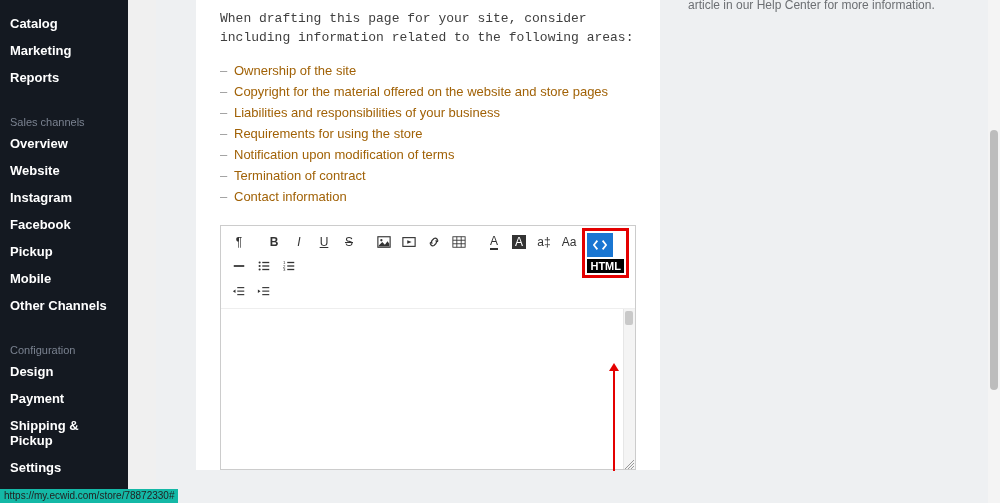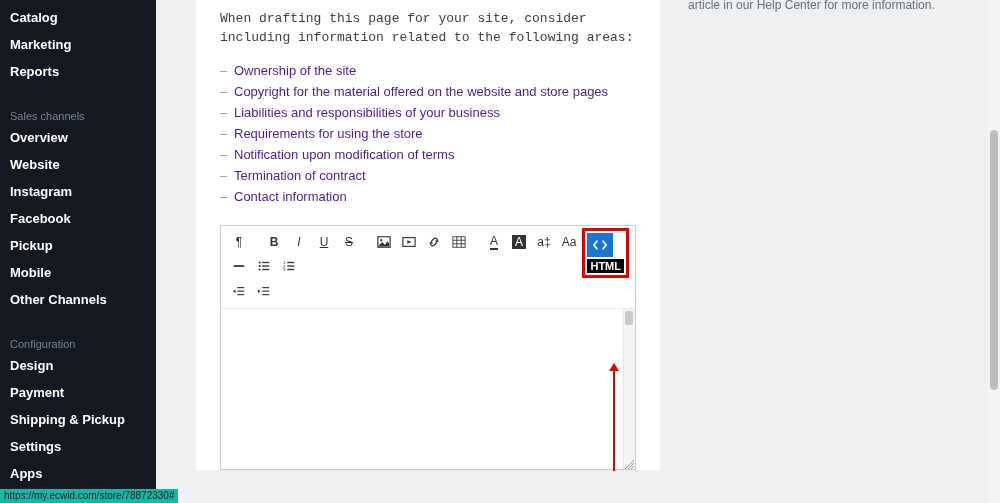--- a/index.html
+++ b/index.html
@@ -1,26 +1,26 @@
 <!DOCTYPE html>
 <html><head>
 <meta charset="utf-8">
 <style>
   * { box-sizing: border-box; margin: 0; padding: 0; }
   body { font-family: -apple-system, BlinkMacSystemFont, "Segoe UI", Arial, sans-serif; font-size: 14px; background: #f0f0f0; color: #333; width: 1000px; height: 503px; overflow: hidden; position: relative; }
-  .sidebar { position: absolute; left: 0; top: 0; width: 156px; height: 503px; background: #141921; color: #fff; padding-top: 4px; overflow: hidden; }
+  .sidebar { position: absolute; left: 0; top: 0; width: 128px; height: 503px; background: #141921; color: #fff; padding-top: 10px; overflow: hidden; }
   .nav-item { padding: 6px 10px; font-size: 13px; font-weight: 600; cursor: pointer; }
   .nav-section { padding: 8px 10px 2px 10px; font-size: 11px; color: #7a8290; font-weight: 400; margin-top: 17px; }
   .content-wrap { position: absolute; left: 156px; top: 0; width: 844px; height: 503px; background: #eef0f2; }
   .card { position: absolute; left: 40px; top: 0; width: 464px; height: 470px; background: #fff; padding: 0 24px 24px 24px; }
   .intro-text { font-size: 13px; color: #404040; line-height: 1.45; }
   .intro-text a { color: #2f6fd6; text-decoration: none; }
   .intro2 { margin-top: 10px; font-family: Liberation Mono, monospace; }
   .bullets { margin-top: 12px; padding-left: 4px; }
-  .bullets li { font-size: 13px; color: #4c1d95; padding: 3px 0 3px 10px; list-style: none; position: relative; }
+  .bullets li { font-size: 13px; color: #a16207; padding: 3px 0 3px 10px; list-style: none; position: relative; }
   .bullets li::before { content: "–"; position: absolute; left: -4px; color: #999; }
   .editor { margin-top: 18px; border: 1px solid #ccc; background: #fff; }
   .toolbar { border-bottom: 1px solid #eee; padding: 4px 6px; display: flex; flex-wrap: wrap; align-items: center; position: relative; }
   .tbtn { width: 24px; height: 24px; display: inline-flex; align-items: center; justify-content: center; font-size: 12px; color: #333; cursor: pointer; margin-right: 1px; }
   .tbtn svg { width: 14px; height: 14px; fill: #333; }
   .tsep { width: 10px; }
   .row2 { width: 100%; display: flex; padding-top: 2px; }
   .html-highlight { position: absolute; right: 6px; top: 2px; border: 3px solid #e40000; padding: 2px; }
   .html-btn { width: 26px; height: 24px; background: #1976d2; display: flex; align-items: center; justify-content: center; }
   .html-btn svg { width: 14px; height: 14px; fill: #fff; }

